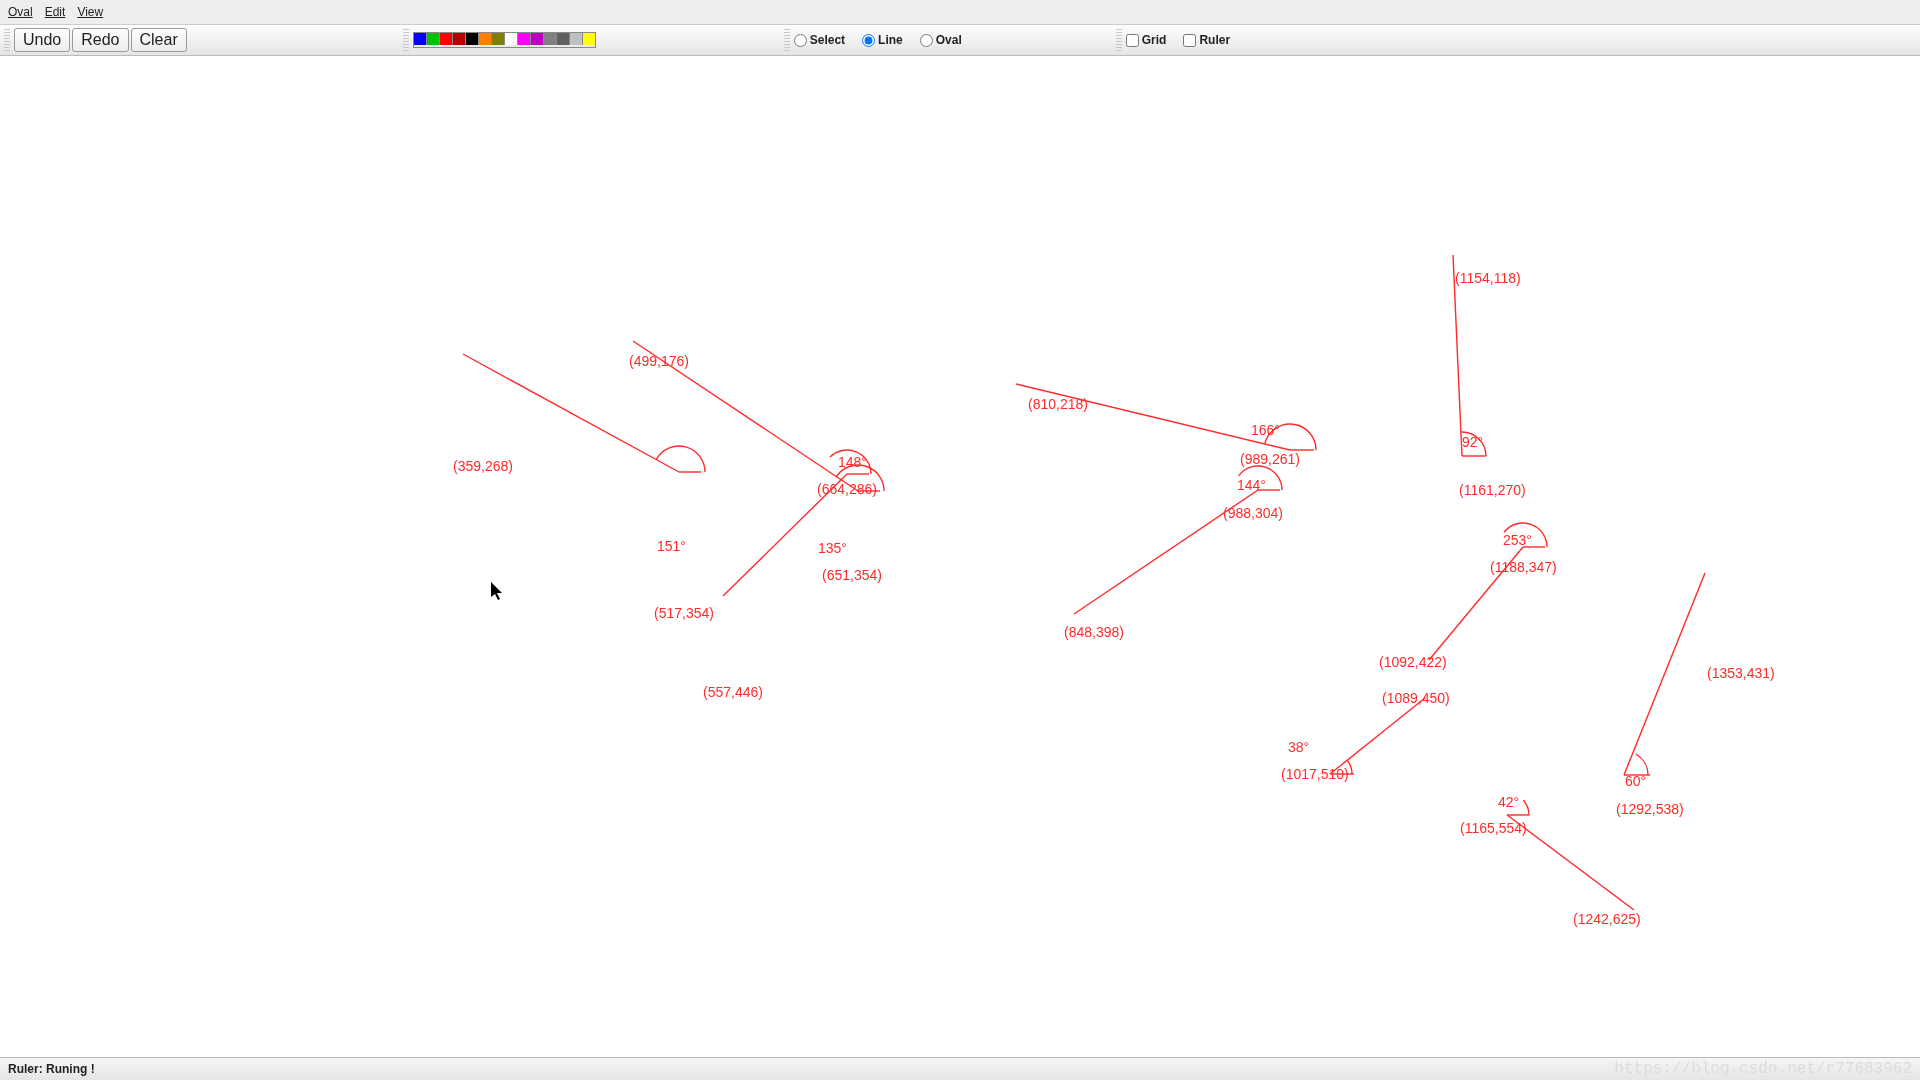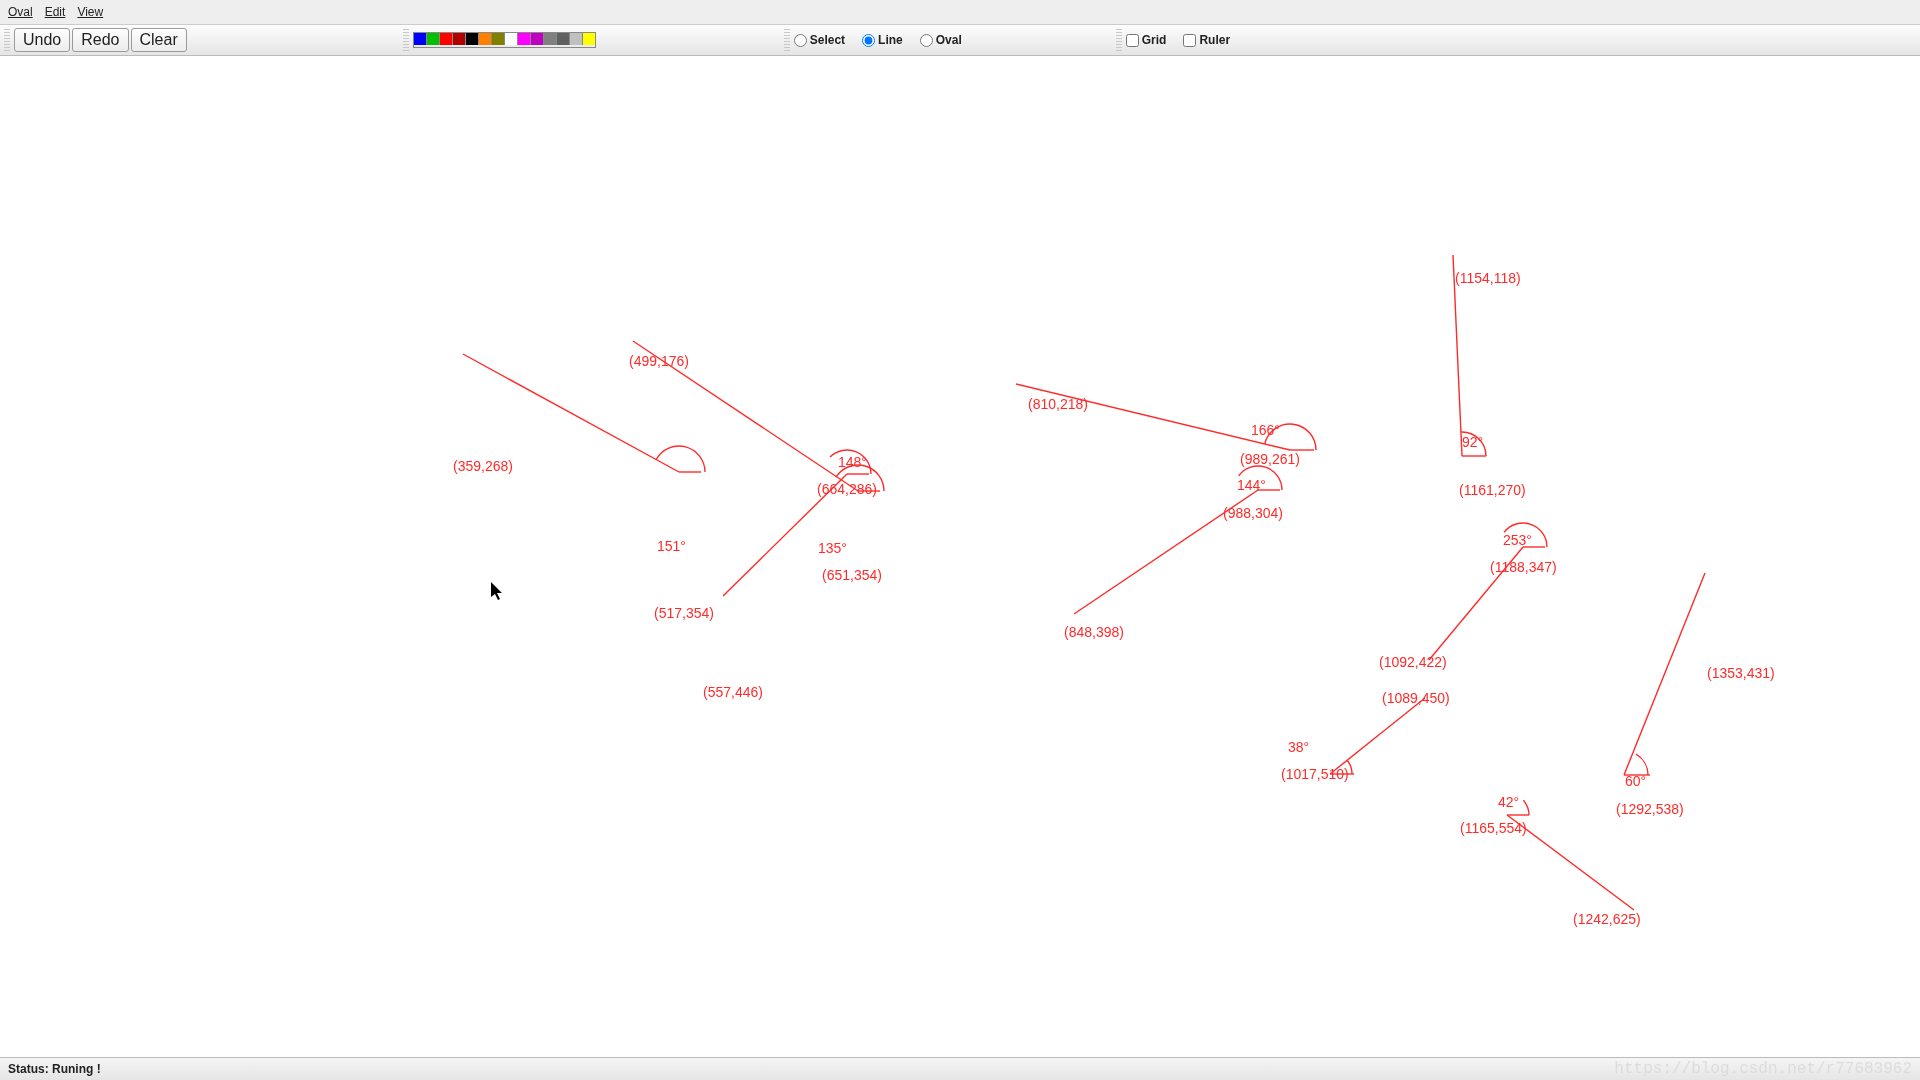--- a/index.html
+++ b/index.html
@@ -300,15 +300,15 @@
       <div class="lbl" style="left: 1625px; top: 725px;">60°</div>
       <div class="lbl" style="left: 1616px; top: 753px; text-align: right;">(1292,538)</div>
       <div class="lbl" style="left: 1707px; top: 617px;">(1353,431)</div>
     </div>
   <svg class="cursor" id="cursor" width="16" height="20" style="left: 491px; top: 526px;">
     <path d="M0 0 L0 15 L4 12 L7 18 L9 17 L6 11 L11 11 Z" fill="#000"></path>
   </svg>
 </div>
 
 <div class="statusbar">
-  <span>Status: Runing !</span>
+  <span>Ruler: Runing !</span>
   <span class="watermark">https://blog.csdn.net/r77683962</span>
 </div>
 
 </body></html>

